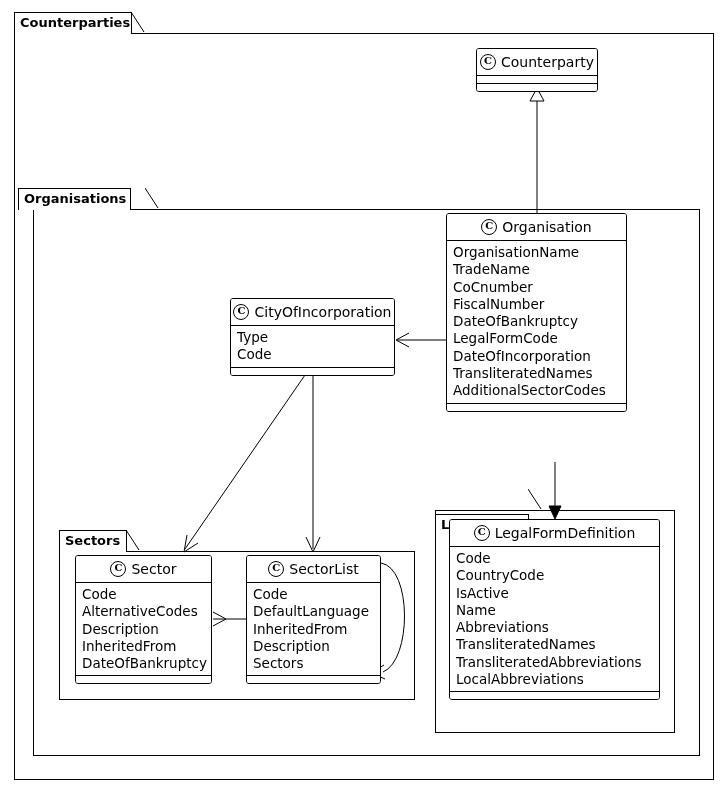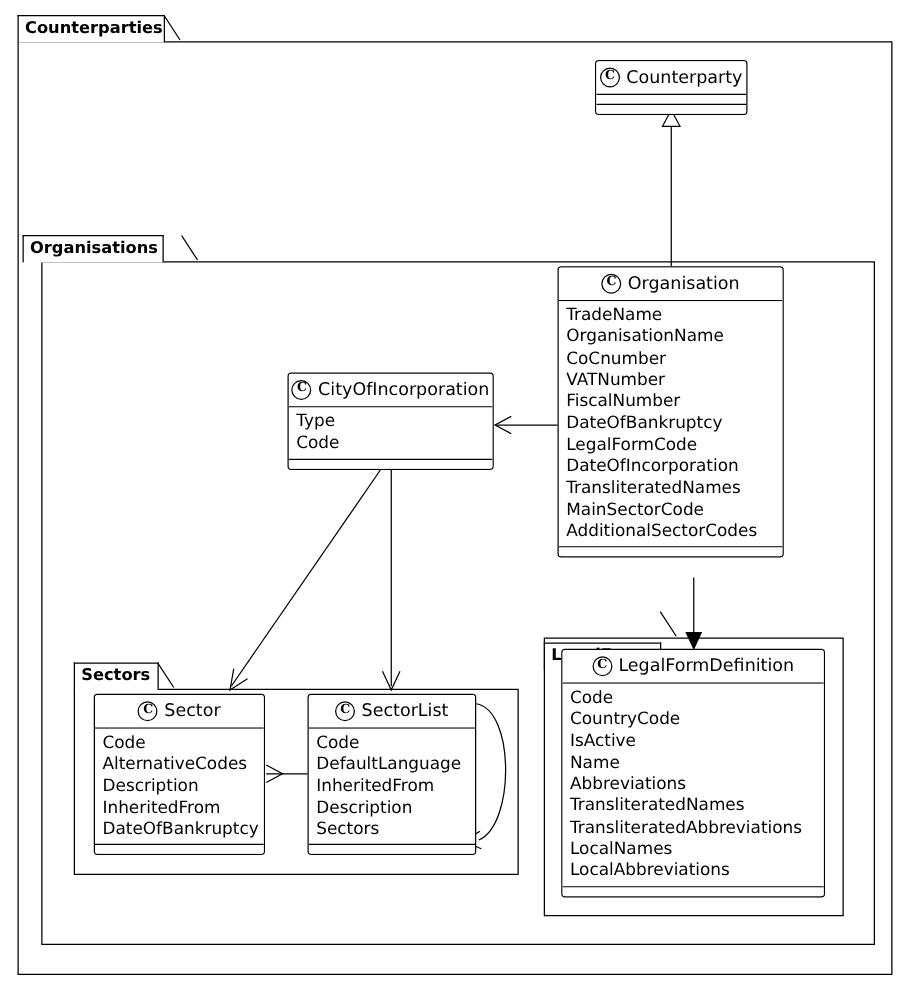--- a/index.html
+++ b/index.html
@@ -193,30 +193,28 @@
     <div class="cls-empty"></div>
     <div class="cls-foot"></div>
   </div>
 
   <div class="cls" id="cls-organisation" style="left: 446px; top: 213px; width: 181px;">
     <div class="cls-title">
       <span class="cmark">C</span>
       <span>Organisation</span>
     </div>
     <div class="cls-attrs" id="attrs-organisation">
+        <div class="attr">OrganisationName</div>
         <div class="attr">TradeName</div>
-        <div class="attr">OrganisationName</div>
         <div class="attr">CoCnumber</div>
-        <div class="attr">VATNumber</div>
         <div class="attr">FiscalNumber</div>
         <div class="attr">DateOfBankruptcy</div>
         <div class="attr">LegalFormCode</div>
         <div class="attr">DateOfIncorporation</div>
         <div class="attr">TransliteratedNames</div>
-        <div class="attr">MainSectorCode</div>
         <div class="attr">AdditionalSectorCodes</div>
       </div>
     <div class="cls-foot"></div>
   </div>
 
   <div class="cls" id="cls-organisationsector" style="left: 230px; top: 298px; width: 165px;">
     <div class="cls-title">
       <span class="cmark">C</span>
       <span>CityOfIncorporation</span>
     </div>
@@ -263,19 +261,18 @@
       <span>LegalFormDefinition</span>
     </div>
     <div class="cls-attrs" id="attrs-legalformdefinition">
         <div class="attr">Code</div>
         <div class="attr">CountryCode</div>
         <div class="attr">IsActive</div>
         <div class="attr">Name</div>
         <div class="attr">Abbreviations</div>
         <div class="attr">TransliteratedNames</div>
         <div class="attr">TransliteratedAbbreviations</div>
-        <div class="attr">LocalNames</div>
         <div class="attr">LocalAbbreviations</div>
       </div>
     <div class="cls-foot"></div>
   </div>
 
 </div>
 
 </body></html>

